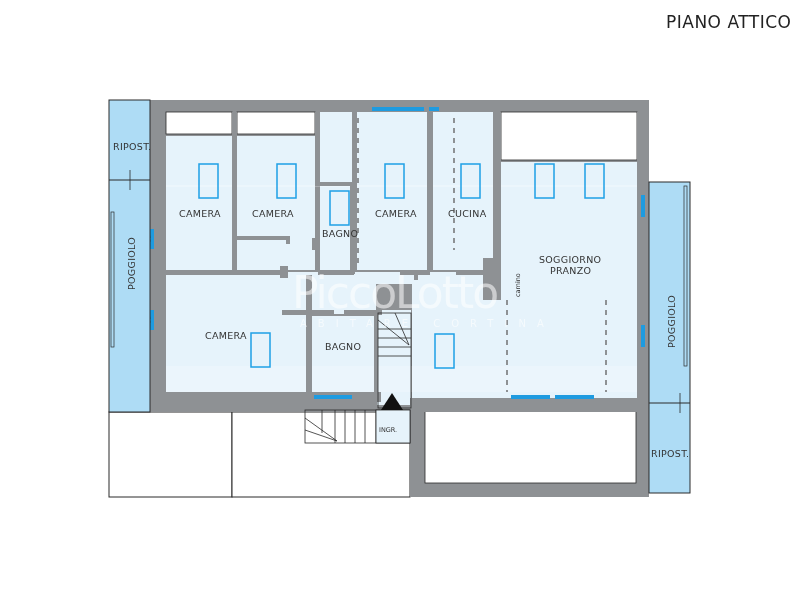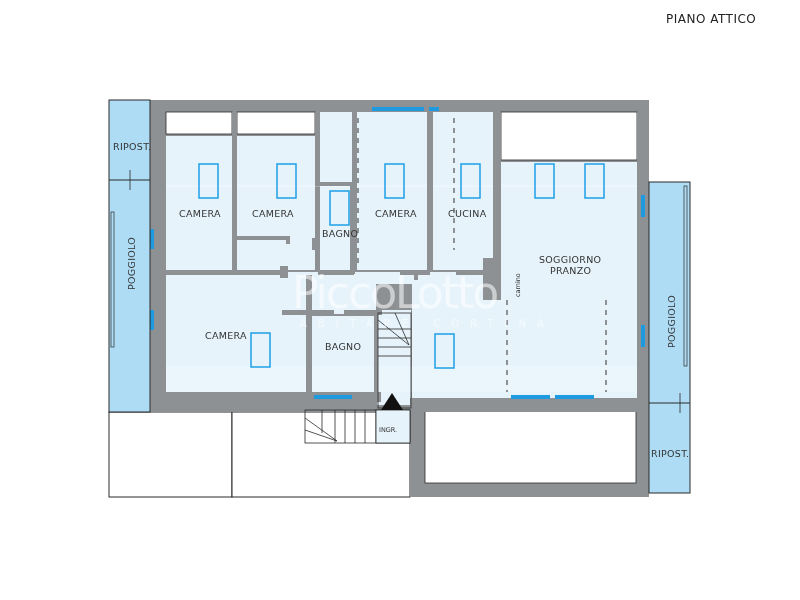--- a/index.html
+++ b/index.html
@@ -1,17 +1,17 @@
 <!DOCTYPE html>
 <html><head>
 <meta charset="utf-8">
 <style>
   html, body { margin: 0; padding: 0; background: #ffffff; }
   body { width: 800px; height: 600px; position: relative; overflow: hidden; font-family: "DejaVu Sans", sans-serif; }
-  .title { position: absolute; left: 666px; top: 12px; font-size: 12px; letter-spacing: 0.5px; color: #222222; font-weight: 500; text-align: center; }
+  .title { position: absolute; left: 666px; top: 12px; font-size: 17px; letter-spacing: 0.5px; color: #222222; font-weight: 500; text-align: center; }
   svg { position: absolute; left: 0; top: 0; }
   .lbl { font-family: "DejaVu Sans", sans-serif; font-size: 9.5px; fill: #333333; letter-spacing: 0.3px; }
   .lbl-sm { font-family: "DejaVu Sans", sans-serif; font-size: 6.5px; fill: #333333; }
   .dim { font-family: "DejaVu Sans", sans-serif; font-size: 3.5px; fill: #444444; }
   .wm { font-family: "DejaVu Sans", sans-serif; font-size: 44px; fill: #ffffff; fill-opacity: 0.55; letter-spacing: -2px; }
   .wm2 { font-family: "DejaVu Sans", sans-serif; font-size: 10px; fill: #ffffff; fill-opacity: 0.6; letter-spacing: 11px; }
 </style>
 </head>
 <body>
 

